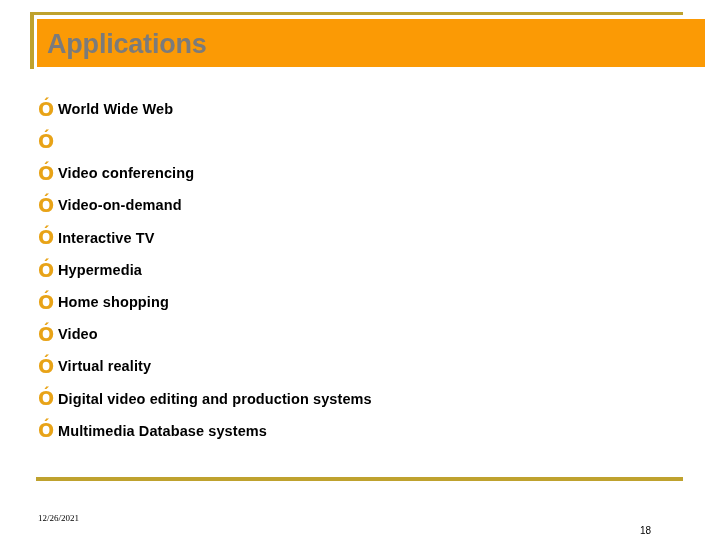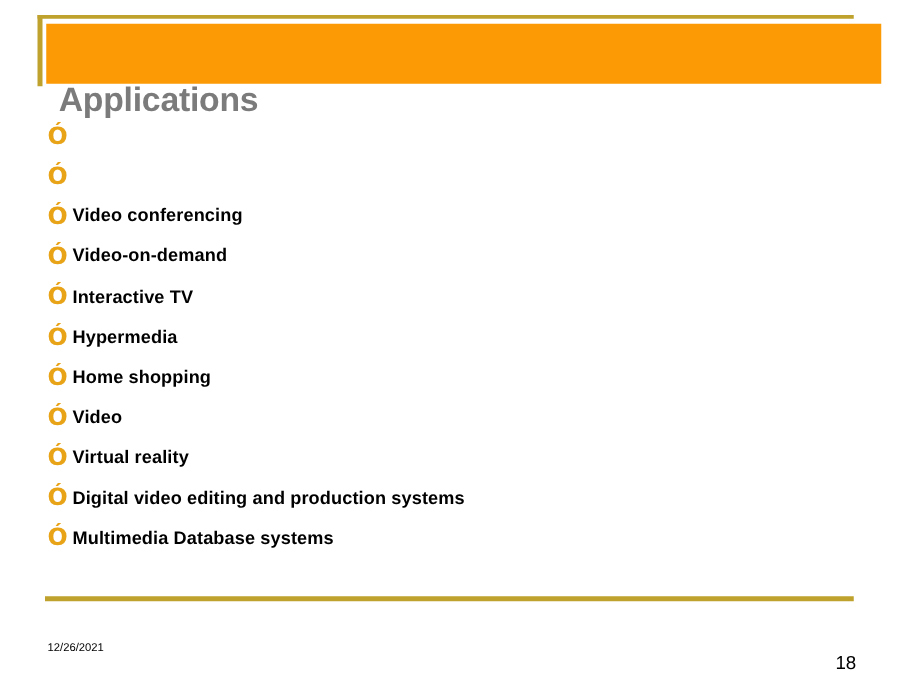--- a/index.html
+++ b/index.html
@@ -68,21 +68,20 @@
     left: 47px;
     top: 26px;
     width: 640px;
     height: 36px;
     line-height: 36px;
     font-size: 27px;
     font-weight: bold;
     color: #7b7b7b;
     letter-spacing: -0.2px;
     white-space: nowrap;
-    margin-top: 36px;
   }
 
   
   #bullet-list {
     position: absolute;
     left: 38px;
     top: 93px;
     width: 660px;
   }
 
@@ -125,29 +124,30 @@
   }
 
   #footer-date {
     position: absolute;
     left: 38px;
     top: 512px;
     font-size: 9px;
     color: #000000;
     line-height: 12px;
     white-space: nowrap;
+    font-family: Liberation Serif, serif;
   }
 
   #footer-page-number {
     position: absolute;
     left: 640px;
     top: 525px;
     width: 45px;
-    text-align: right;
-    font-size: 15px;
+    text-align: left;
+    font-size: 10px;
     color: #000000;
     line-height: 12px;
     white-space: nowrap;
   }
 </style>
 </head>
 <body>
 
 <div id="slide">
 
@@ -155,20 +155,21 @@
     <div id="title-top-rule"></div>
     <div id="title-left-accent"></div>
     <div id="title-banner"></div>
     <div id="page-title">Applications</div>
   </div>
 
   <div id="bullet-list">
 
     <div class="bullet-row">
       <span class="bullet-marker">Ó</span>
+      <span class="bullet-label">World Wide Web</span>
     </div>
 
     <div class="bullet-row">
       <span class="bullet-marker">Ó</span>
     </div>
 
     <div class="bullet-row">
       <span class="bullet-marker">Ó</span>
       <span class="bullet-label">Video conferencing</span>
     </div>

